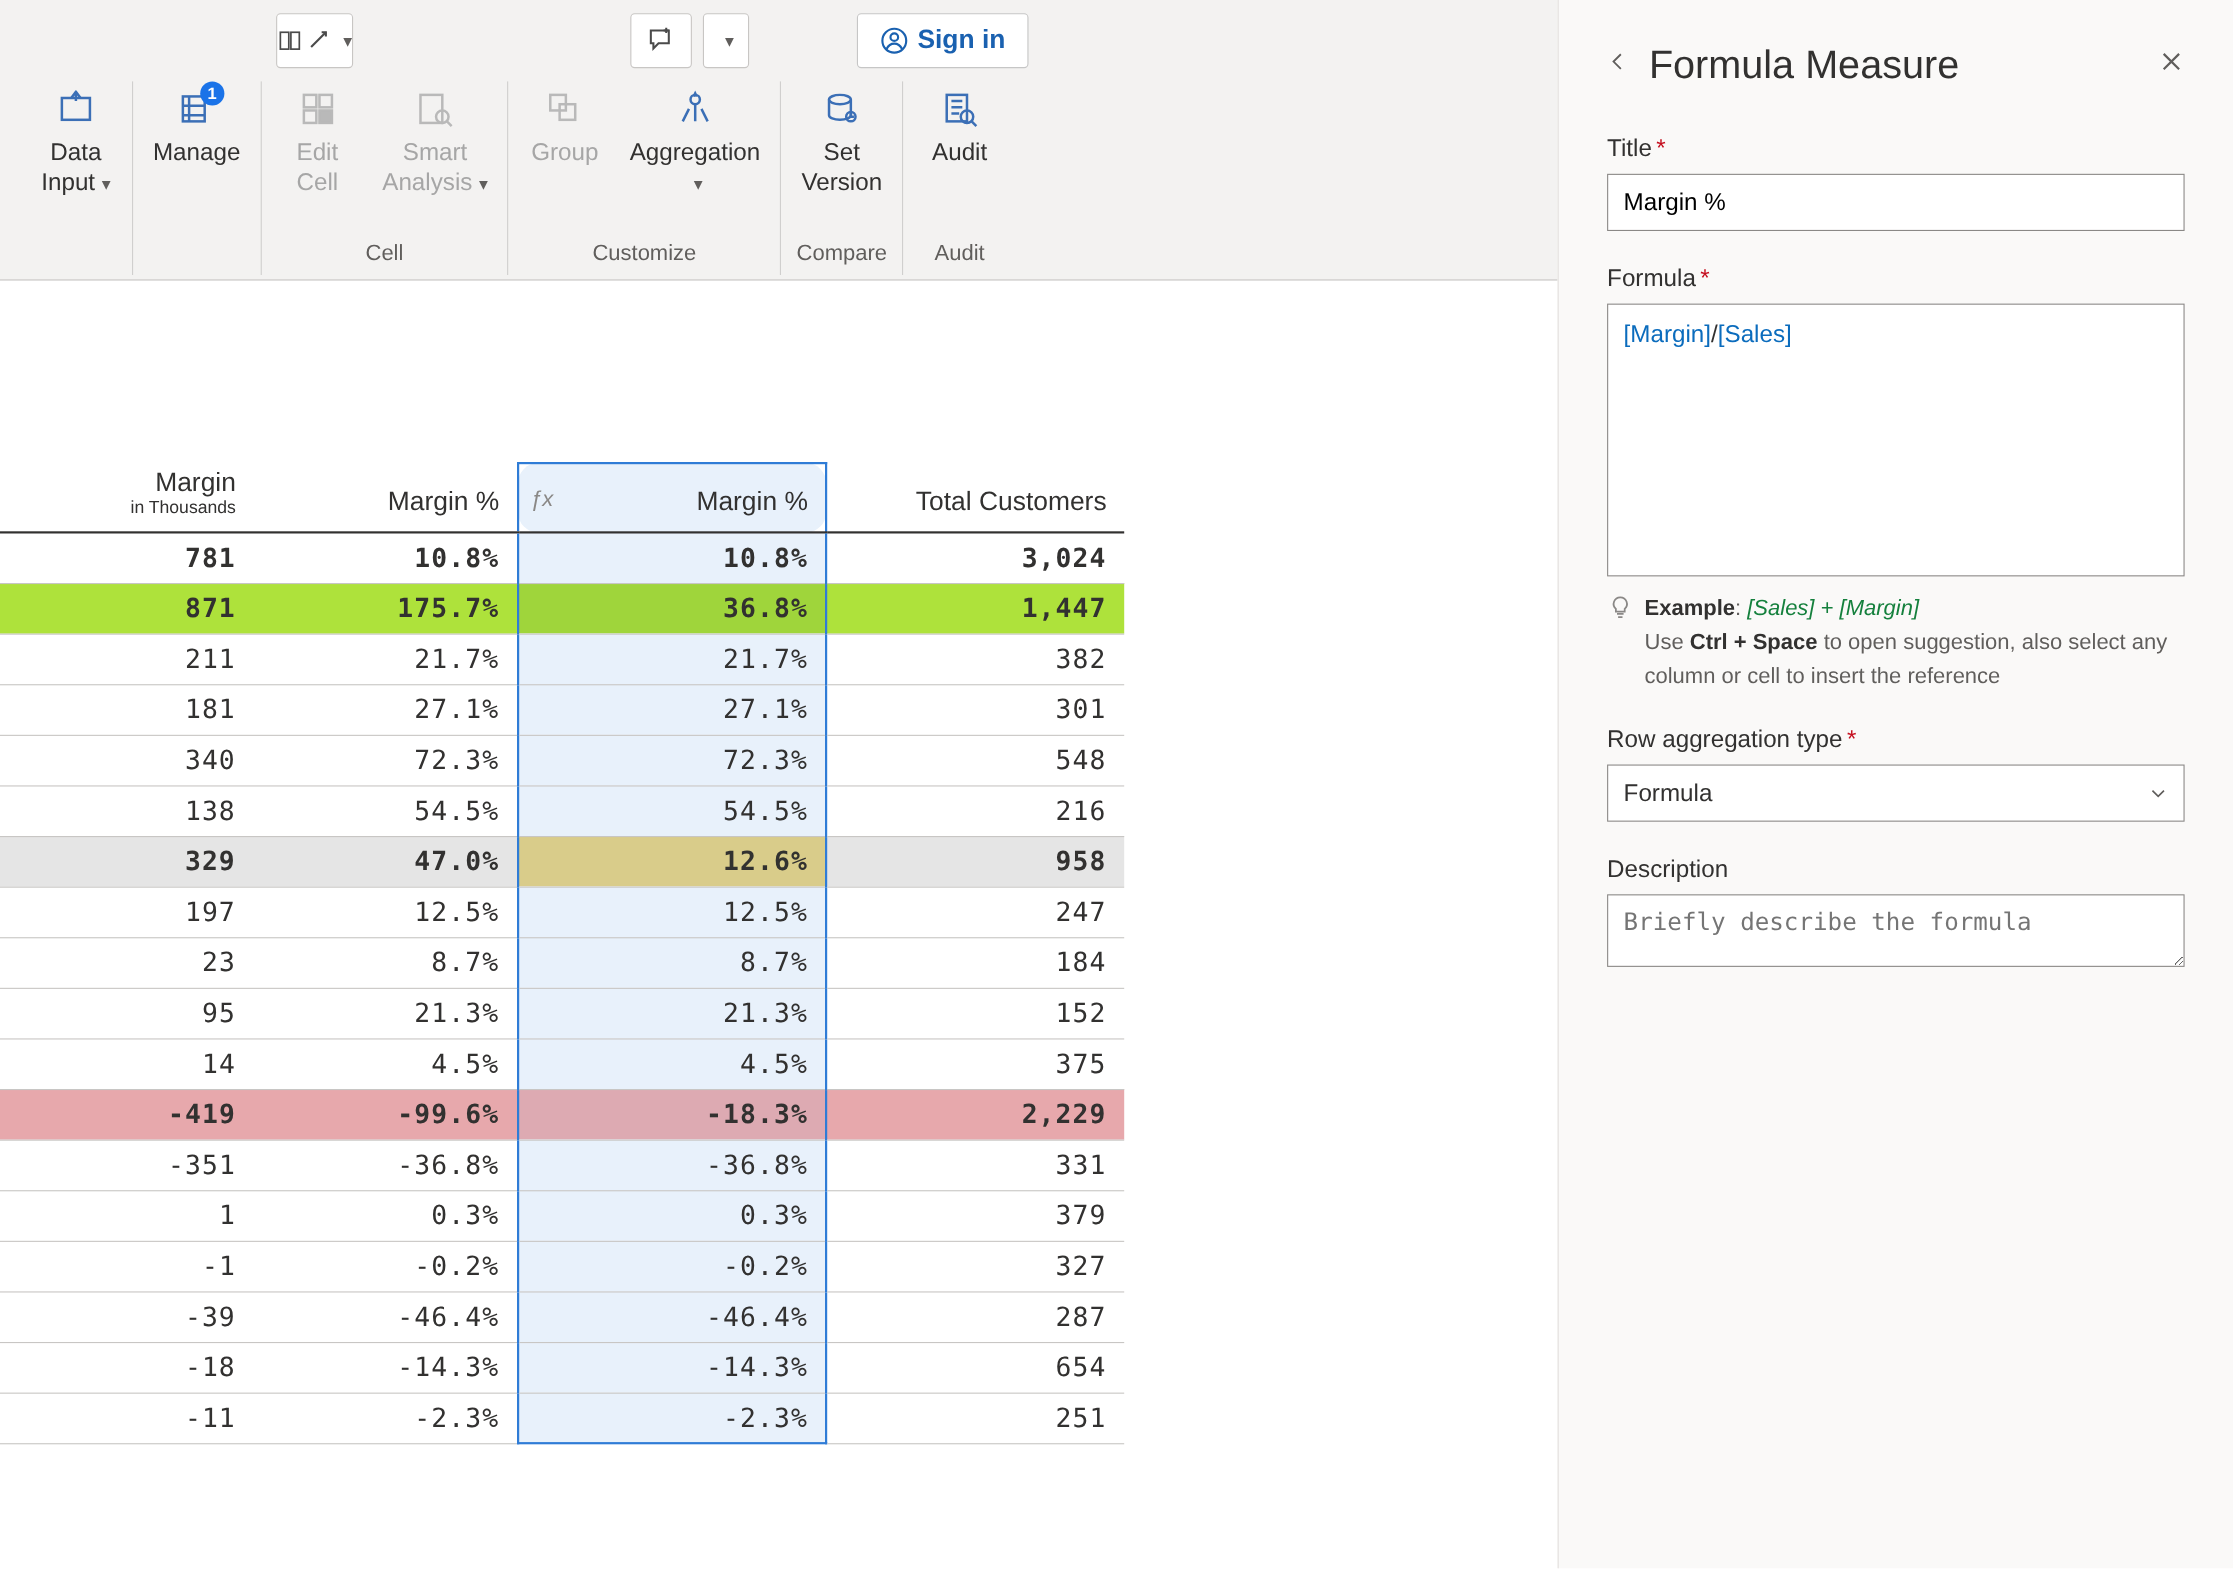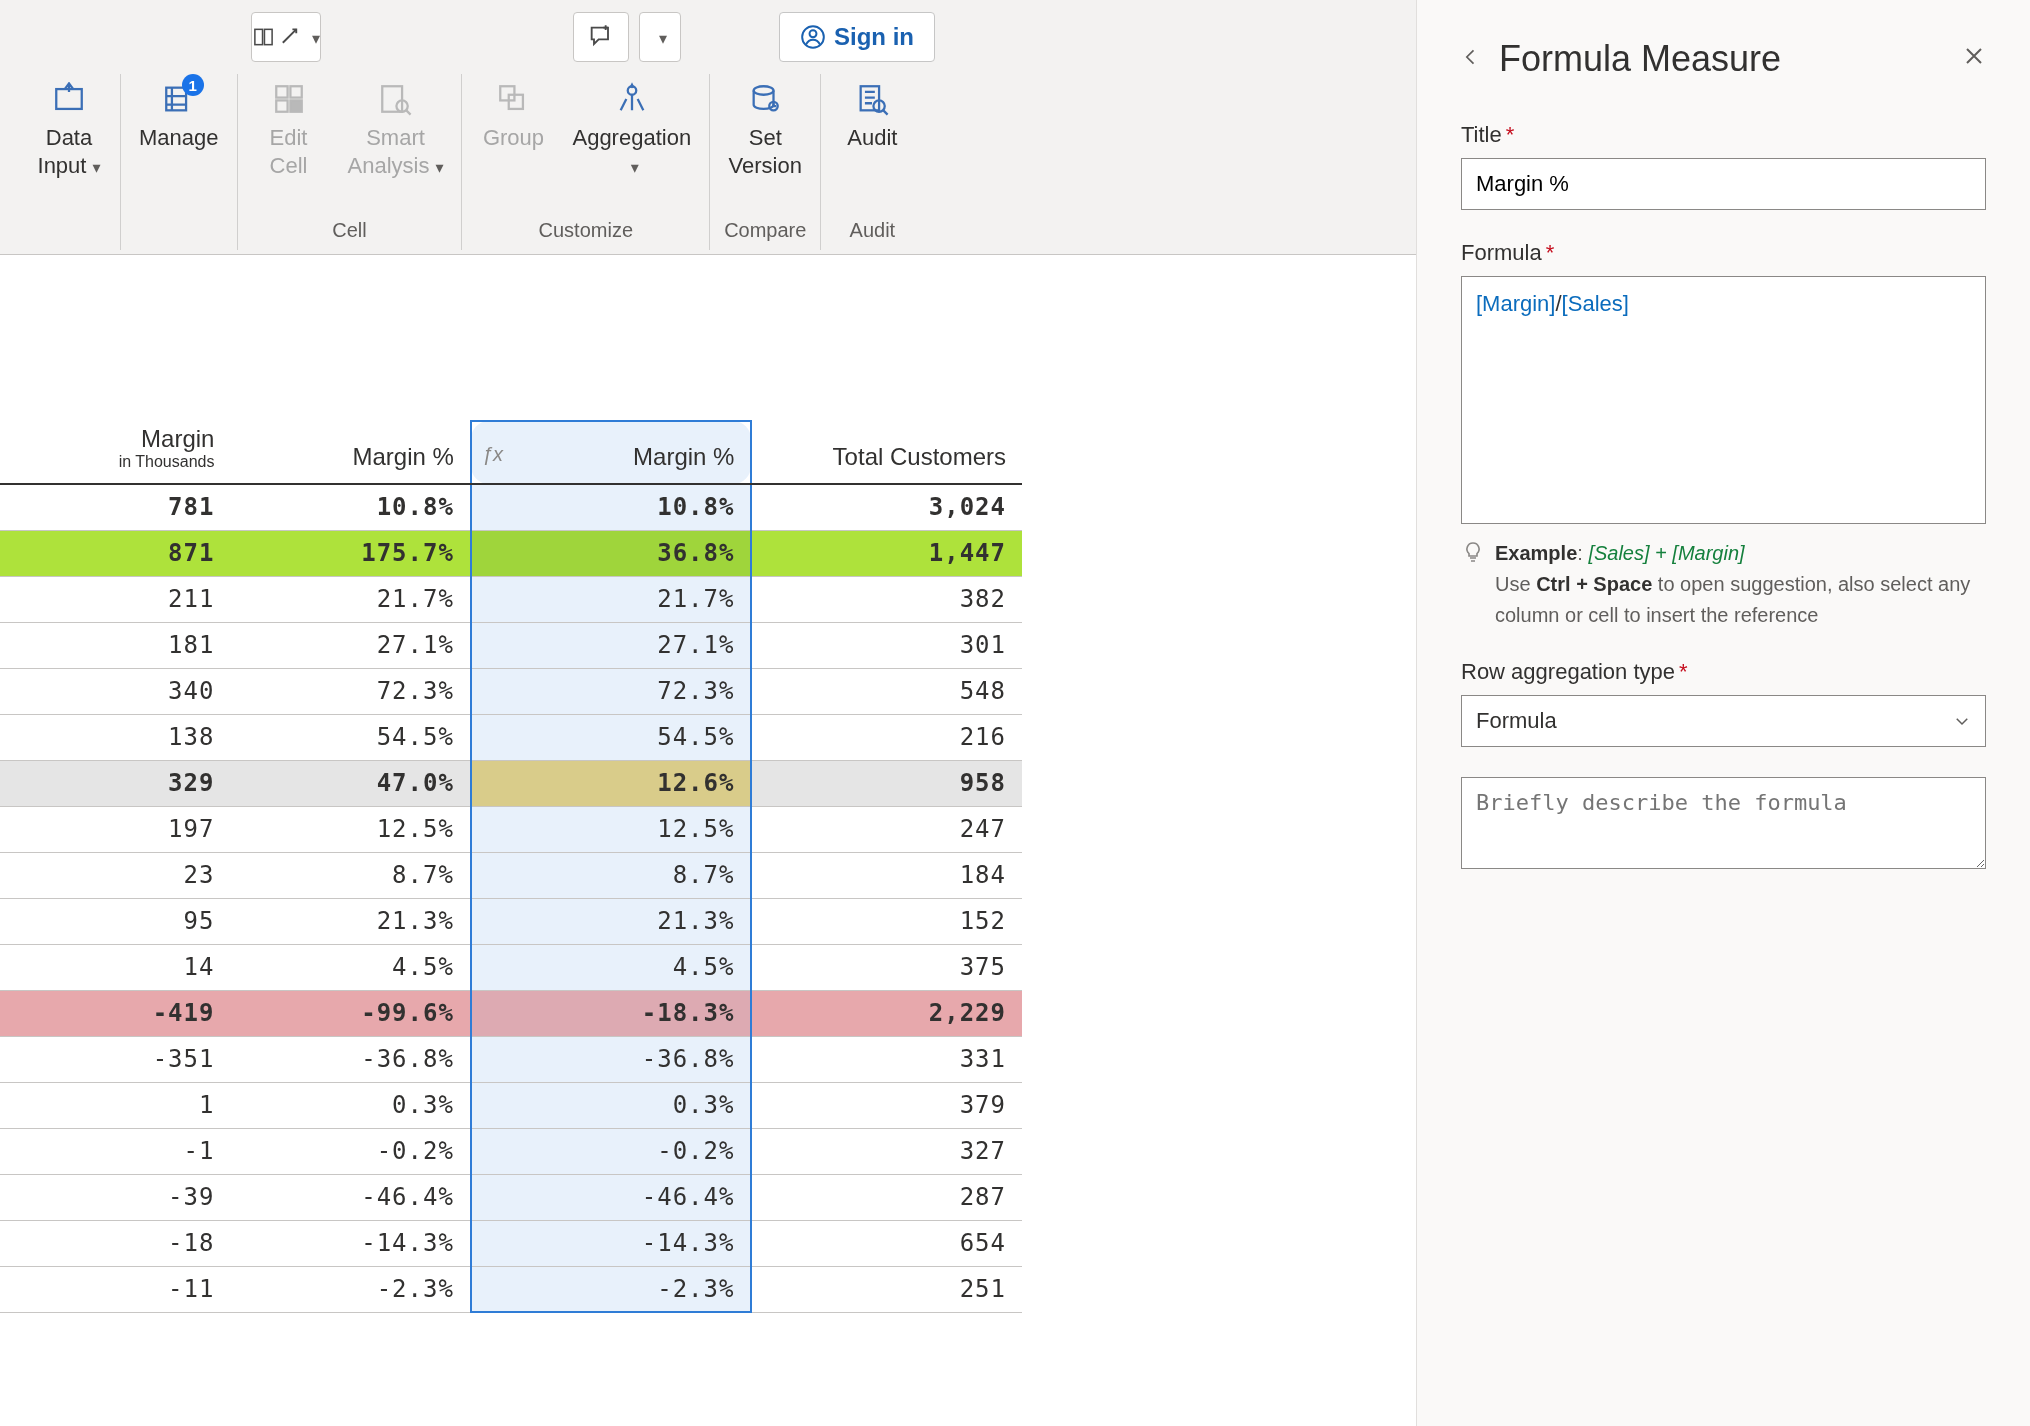--- a/index.html
+++ b/index.html
@@ -201,21 +201,21 @@
     background:#fff;
     padding:12px 14px;
     font-size:22px;
     display:flex;
     justify-content:space-between;
     align-items:center;
     margin-bottom:30px;
   }
   .desc-box {
     width:100%;
-    height:92px;
+    height:66px;
     border:1px solid #8a8886;
     background:#fff;
     padding:12px 14px;
     font-size:22px;
     color:#a19f9d;
     resize: both;
     overflow:auto;
   }
   .chev-down::after{content:"▾"; font-size:16px; color:#605e5c; margin-left:6px;}
   .tight { letter-spacing:1px; }
@@ -558,14 +558,17 @@
   <label class="fld-label">
     <span>Row aggregation type</span><span class="req">*</span>
   </label>
   <div class="selectbox">
     <span>Formula</span>
     <svg viewBox="0 0 24 24" width="18" height="18" fill="none" stroke="#605e5c" stroke-width="2">
         <path d="M5 9l7 7 7-7"></path>
       </svg>
   </div>
 
+  <label class="fld-label">
+    <span>Description</span>
+  </label>
   <textarea class="desc-box" placeholder="Briefly describe the formula" style=""></textarea>
 </div>
 
 </body></html>

